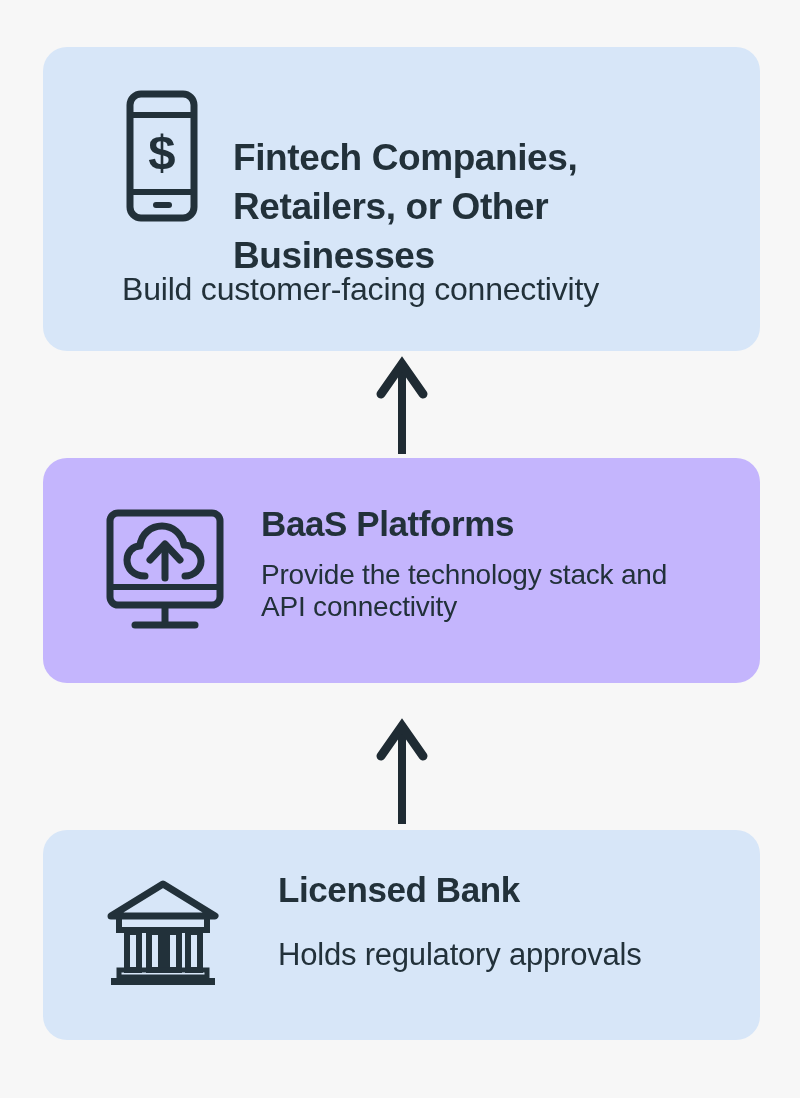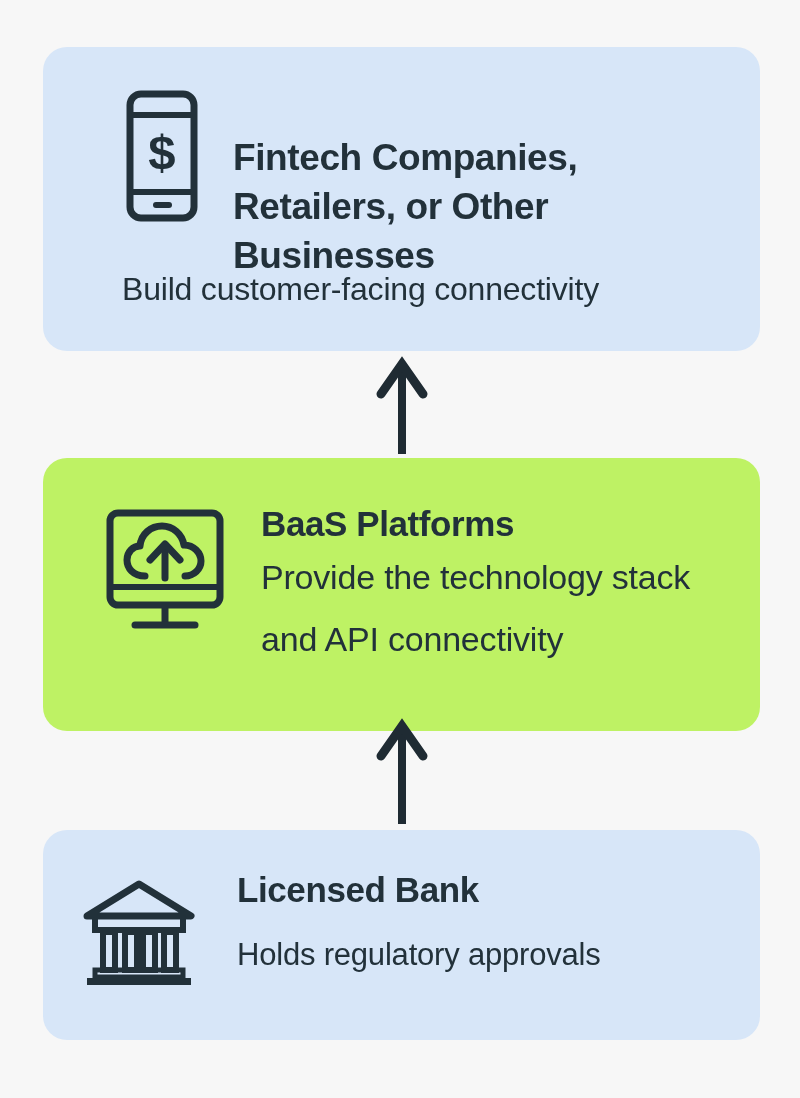--- a/index.html
+++ b/index.html
@@ -22,30 +22,30 @@
 
   
   .card {
     position: absolute;
     left: 43px;
     width: 717px;
     border-radius: 24px;
     box-sizing: border-box;
   }
   #card-top    { top: 47px;  height: 304px; background: #d7e6f8; }
-  #card-mid    { top: 458px; height: 273px; background: #bef264; }
+  #card-mid    { top: 458px; height: 225px; background: #c4b5fd; }
   #card-bottom { top: 830px; height: 210px; background: #d7e6f8; }
 
   .card-row {
     display: flex;
     align-items: flex-start;
   }
   #card-top .card-row    { padding: 38px 0 0 82px; }
   #card-mid .card-row    { padding: 44px 0 0 62px; }
-  #card-bottom .card-row { padding: 38px 0 0 38px; }
+  #card-bottom .card-row { padding: 38px 0 0 62px; gap: 17px; }
 
   .icon-wrap {
     flex: 0 0 auto;
     display: block;
   }
   #card-top .icon-wrap    { margin-top: 4px; }
   #card-mid .icon-wrap    { margin-top: 6px; }
   #card-bottom .icon-wrap { margin-top: 10px; }
 
   .text-wrap {
@@ -81,24 +81,24 @@
     letter-spacing: -0.2px;
   }
   #card-top .card-sub {
     position: absolute;
     left: 79px;
     top: 222px;
     font-size: 32px;
     line-height: 40px;
   }
   #card-mid .card-sub {
-    font-size: 34px;
-    line-height: 62px;
+    font-size: 28px;
+    line-height: 32px;
     max-width: 445px;
-    margin-top: 0;
+    margin-top: 13px;
   }
   #card-bottom .card-sub {
     font-size: 31px;
     line-height: 42px;
     margin-top: 22px;
   }
 
   
   .arrow {
     position: absolute;

